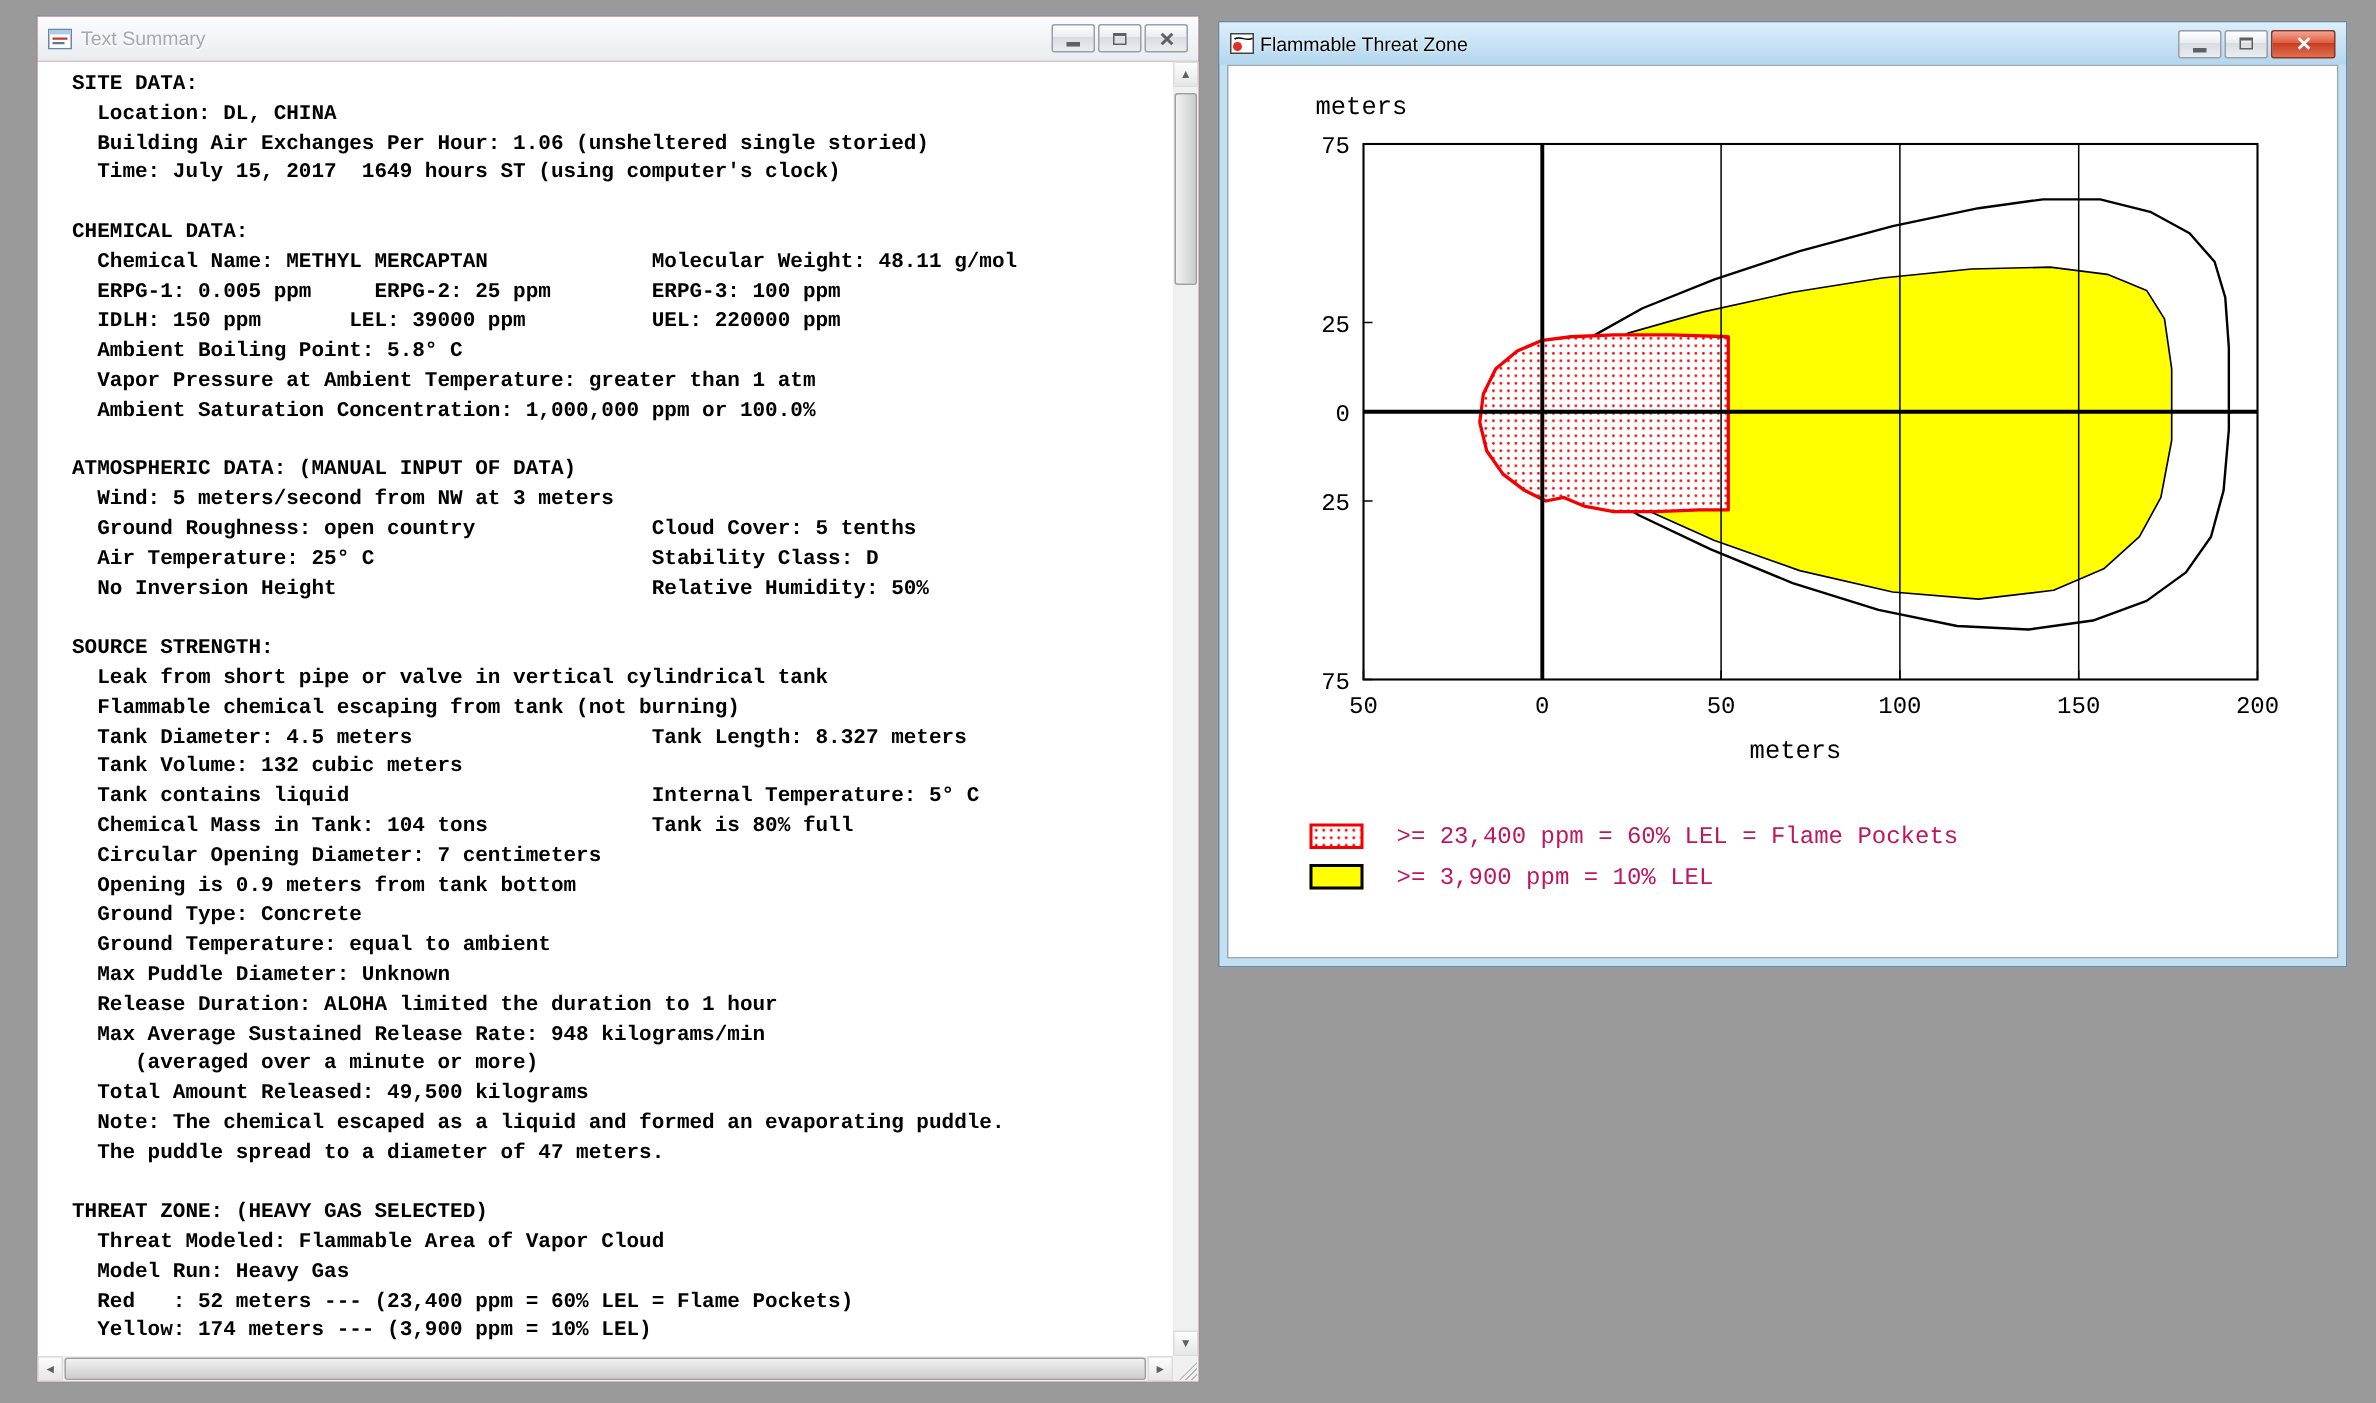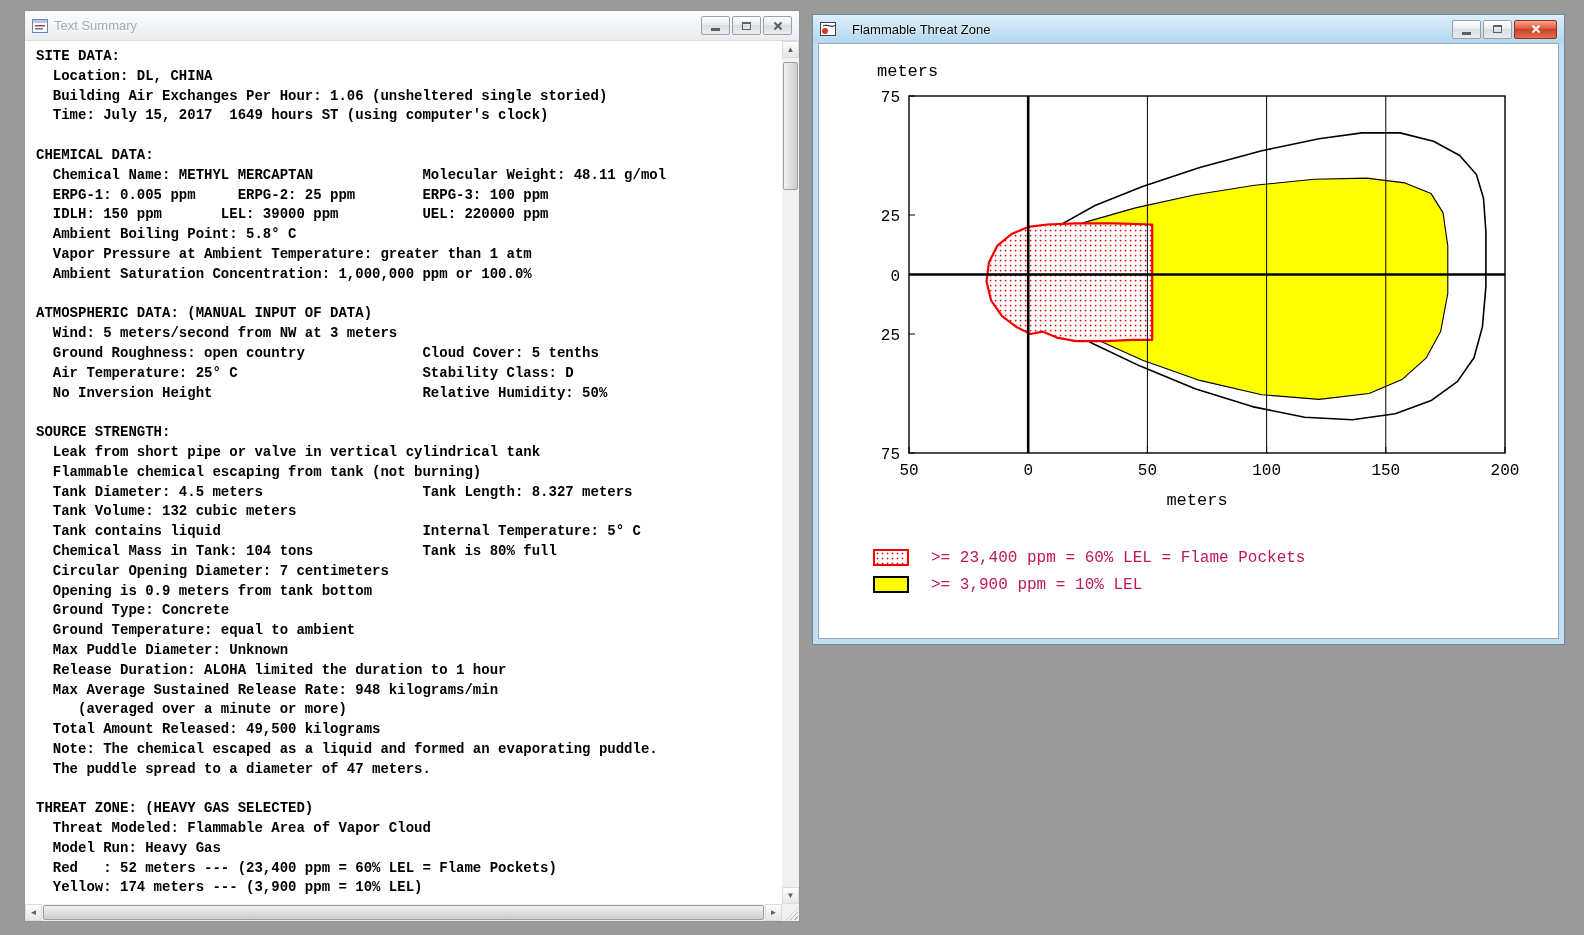--- a/index.html
+++ b/index.html
@@ -35,21 +35,21 @@
   .g-x::before{transform:rotate(45deg);}
   .g-x::after{transform:rotate(-45deg);}
   .cap-close-red{
     width:43px;background:linear-gradient(#f4a590,#e05a3d 45%,#c63d22 46%,#e0704f);
     border-color:#8f3424;
   }
   .cap-close-red .g-x::before,.cap-close-red .g-x::after{background:#ffffff;}
 
   #text-content{position:absolute;left:0;right:0;top:30px;bottom:0;background:#ffffff;overflow:hidden;}
   #text-pre{
-    position:absolute;left:11px;top:6px;margin:0;
+    position:absolute;left:23px;top:6px;margin:0;
     font-family:"Liberation Mono",monospace;font-weight:bold;font-size:14px;line-height:19.8px;
     white-space:pre;color:#000000;
   }
 
   
   .vsb{position:absolute;top:0;right:0;width:17px;bottom:17px;background:#f0f0f0;}
   .hsb{position:absolute;left:0;bottom:0;right:17px;height:17px;background:#f0f0f0;}
   .sb-btn{
     position:absolute;width:17px;height:17px;box-sizing:border-box;
     background:linear-gradient(#fdfdfd,#e6e6e6);border:1px solid #dcdcdc;
@@ -77,21 +77,21 @@
   
   #win-plot{
     left:812px;top:14px;width:753px;height:631px;
     background:#c3dff2;border:1px solid #70879b;
   }
   #win-plot .titlebar{
     position:absolute;left:0;top:0;right:0;height:28px;
     background:linear-gradient(#dcEFfb,#b3d6ee);
     display:flex;align-items:center;padding:0 7px;box-sizing:border-box;
   }
-  #win-plot .title-text{color:#000000;font-size:13px;margin-left:16px;flex:1;
+  #win-plot .title-text{color:#000000;font-size:13px;margin-left:4px;flex:1;
     text-shadow:0 0 2px #ffffff;}
   #plot-content{
     position:absolute;left:5px;right:5px;top:28px;bottom:5px;
     background:#ffffff;border:1px solid #93aabb;box-sizing:border-box;overflow:hidden;
   }
   #plot-svg{position:absolute;left:0;top:0;}
   #plot-svg text{font-family:"Liberation Mono",monospace;font-size:16px;fill:#000000;}
   #plot-svg text.axis-label{font-size:17px;}
 
   

